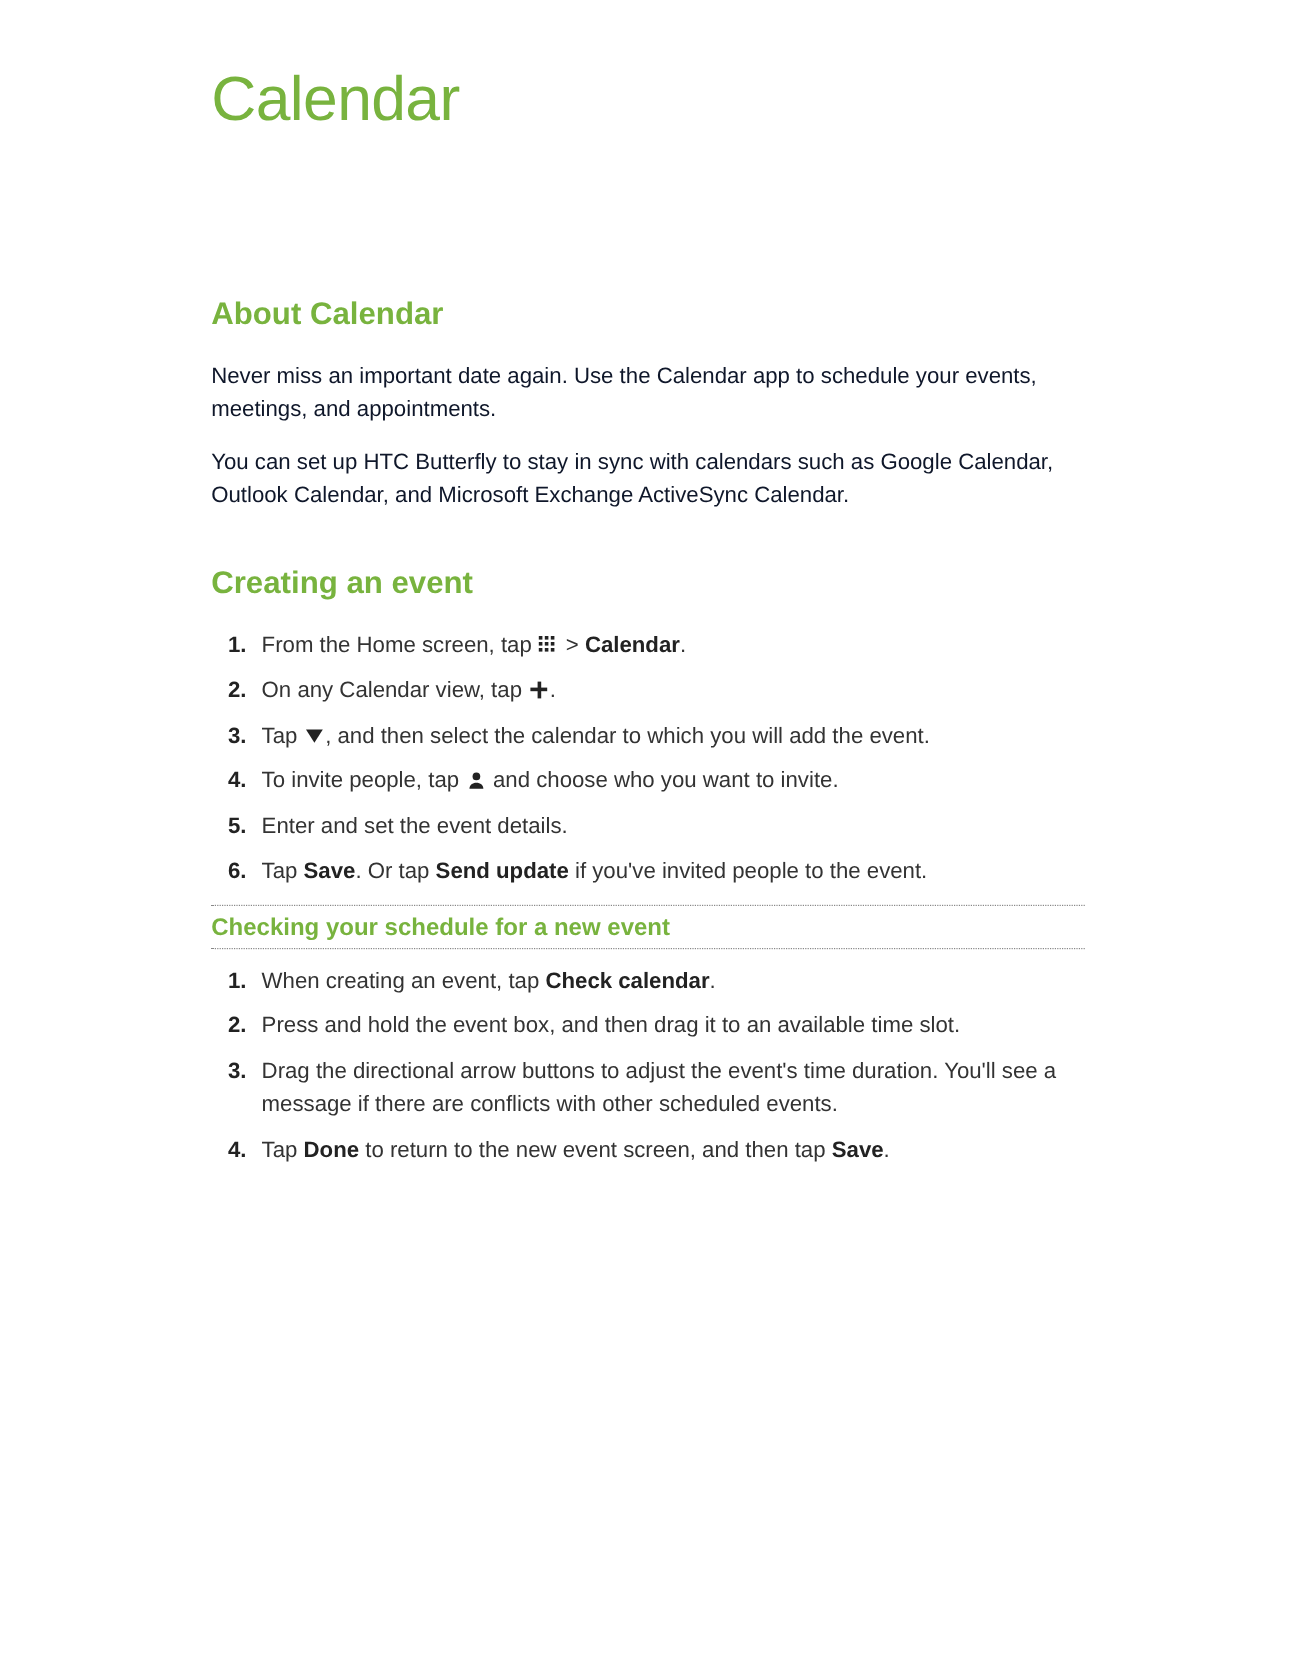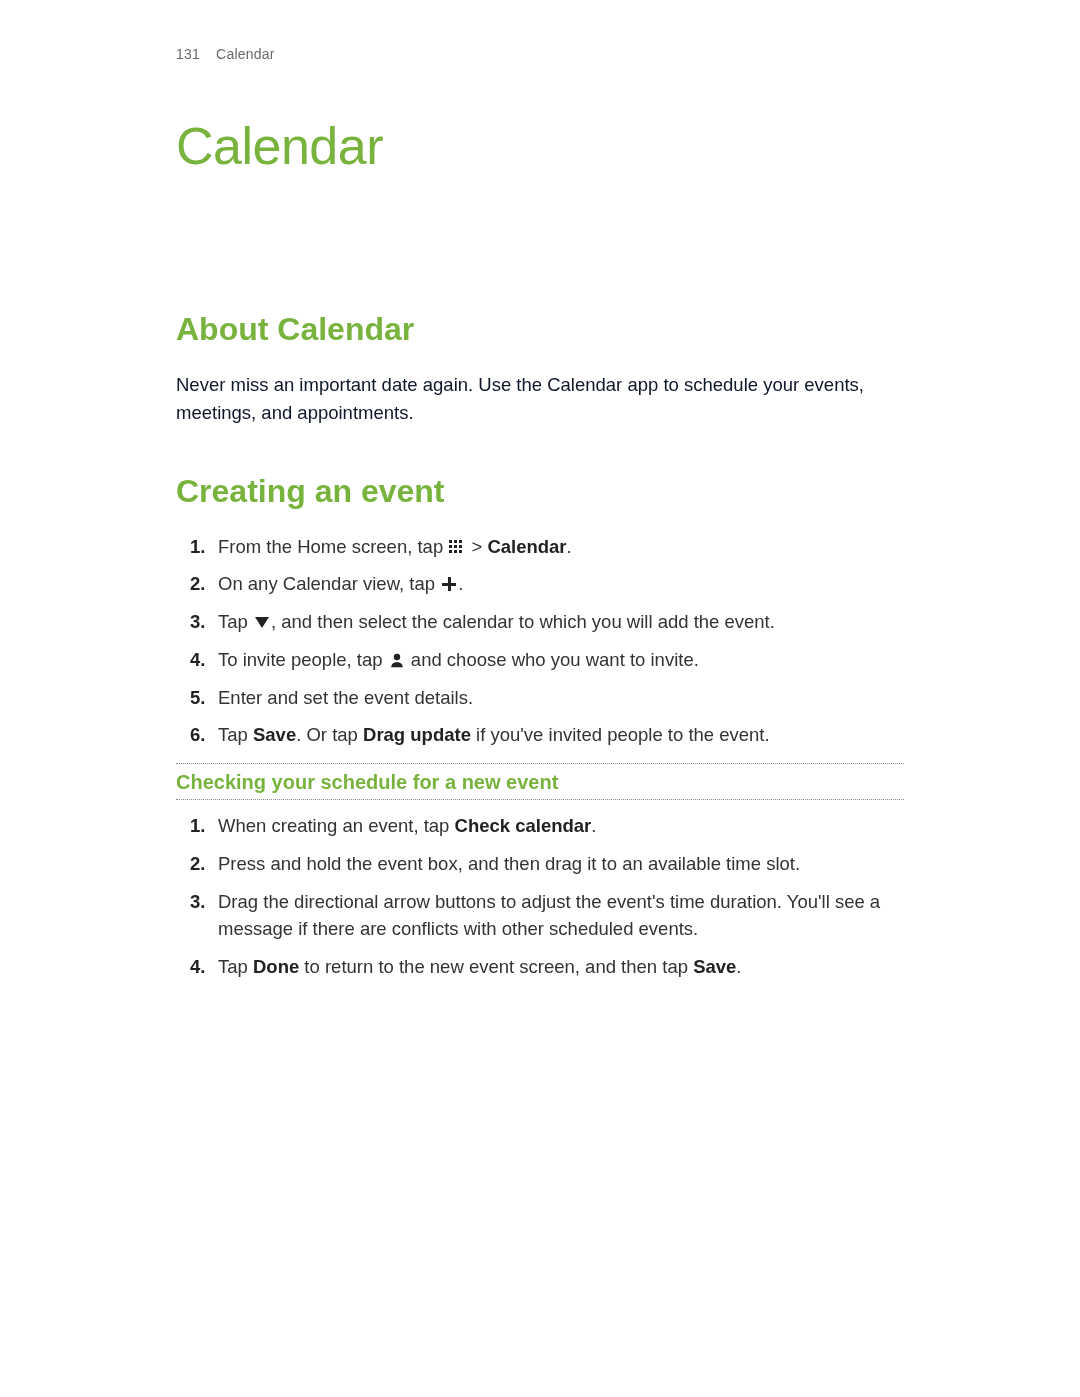--- a/index.html
+++ b/index.html
@@ -22,21 +22,21 @@
     h1.title {
       color: #78b33e;
       font-weight: 300;
       font-size: 52px;
       margin-bottom: 120px;
       letter-spacing: -0.5px;
     }
     h2.section {
       color: #78b33e;
       font-weight: 600;
-      font-size: 32px;
+      font-size: 26px;
       margin-bottom: 18px;
       margin-top: 28px;
     }
     .about-p { margin-bottom: 16px; color: #0f172a; }
     .sub-border {
       border-top: 1px dotted #888;
       border-bottom: 1px dotted #888;
       padding: 3px 0 2px 0;
       margin: 14px 0 8px 0;
     }
@@ -98,29 +98,26 @@
       border-top: 11px solid #222;
     }
     
     .person-icon svg { display: block; }
   </style>
 </head>
 <body>
 
 <div class="page">
 
-  <div class="header-line">
-    <span class="pnum">131</span>
-    <span>Calendar</span>
-  </div>
 
   <h1 class="title">Calendar</h1>
 
   <h2 class="section">About Calendar</h2>
   <p class="about-p">Never miss an important date again. Use the Calendar app to schedule your events, meetings, and appointments.</p>
+  <p class="about-p">You can set up HTC Butterfly to stay in sync with calendars such as Google Calendar, Outlook Calendar, and Microsoft Exchange ActiveSync Calendar.</p>
 
   <h2 class="section" style="margin-top:40px;">Creating an event</h2>
 
   <ol class="steps">
     <li>
       <span>From the Home screen, tap </span>
       <span class="icon grid-icon">
         <span style="left:1px;top:1px"></span>
           <span style="left:6px;top:1px"></span>
           <span style="left:11px;top:1px"></span>
@@ -146,21 +143,21 @@
       <span class="icon person-icon">
         <svg width="16" height="16" viewBox="0 0 16 16">
             <circle cx="8" cy="5" r="3.2" fill="#222"></circle>
             <path d="M2.2 15.3c0-3.2 2.6-5.1 5.8-5.1s5.8 1.9 5.8 5.1" fill="#222"></path>
           </svg>
       </span>
       <span> and choose who you want to invite.</span>
     </li>
     <li>Enter and set the event details.</li>
     <li>
-      <span>Tap </span><span class="bold">Save</span><span>. Or tap </span><span class="bold">Drag update</span><span> if you've invited people to the event.</span>
+      <span>Tap </span><span class="bold">Save</span><span>. Or tap </span><span class="bold">Send update</span><span> if you've invited people to the event.</span>
     </li>
   </ol>
 
   <div class="sub-border">
     <h3 class="subsection">Checking your schedule for a new event</h3>
   </div>
 
   <ol class="steps">
     <li>
       <span>When creating an event, tap </span><span class="bold">Check calendar</span><span>.</span>

